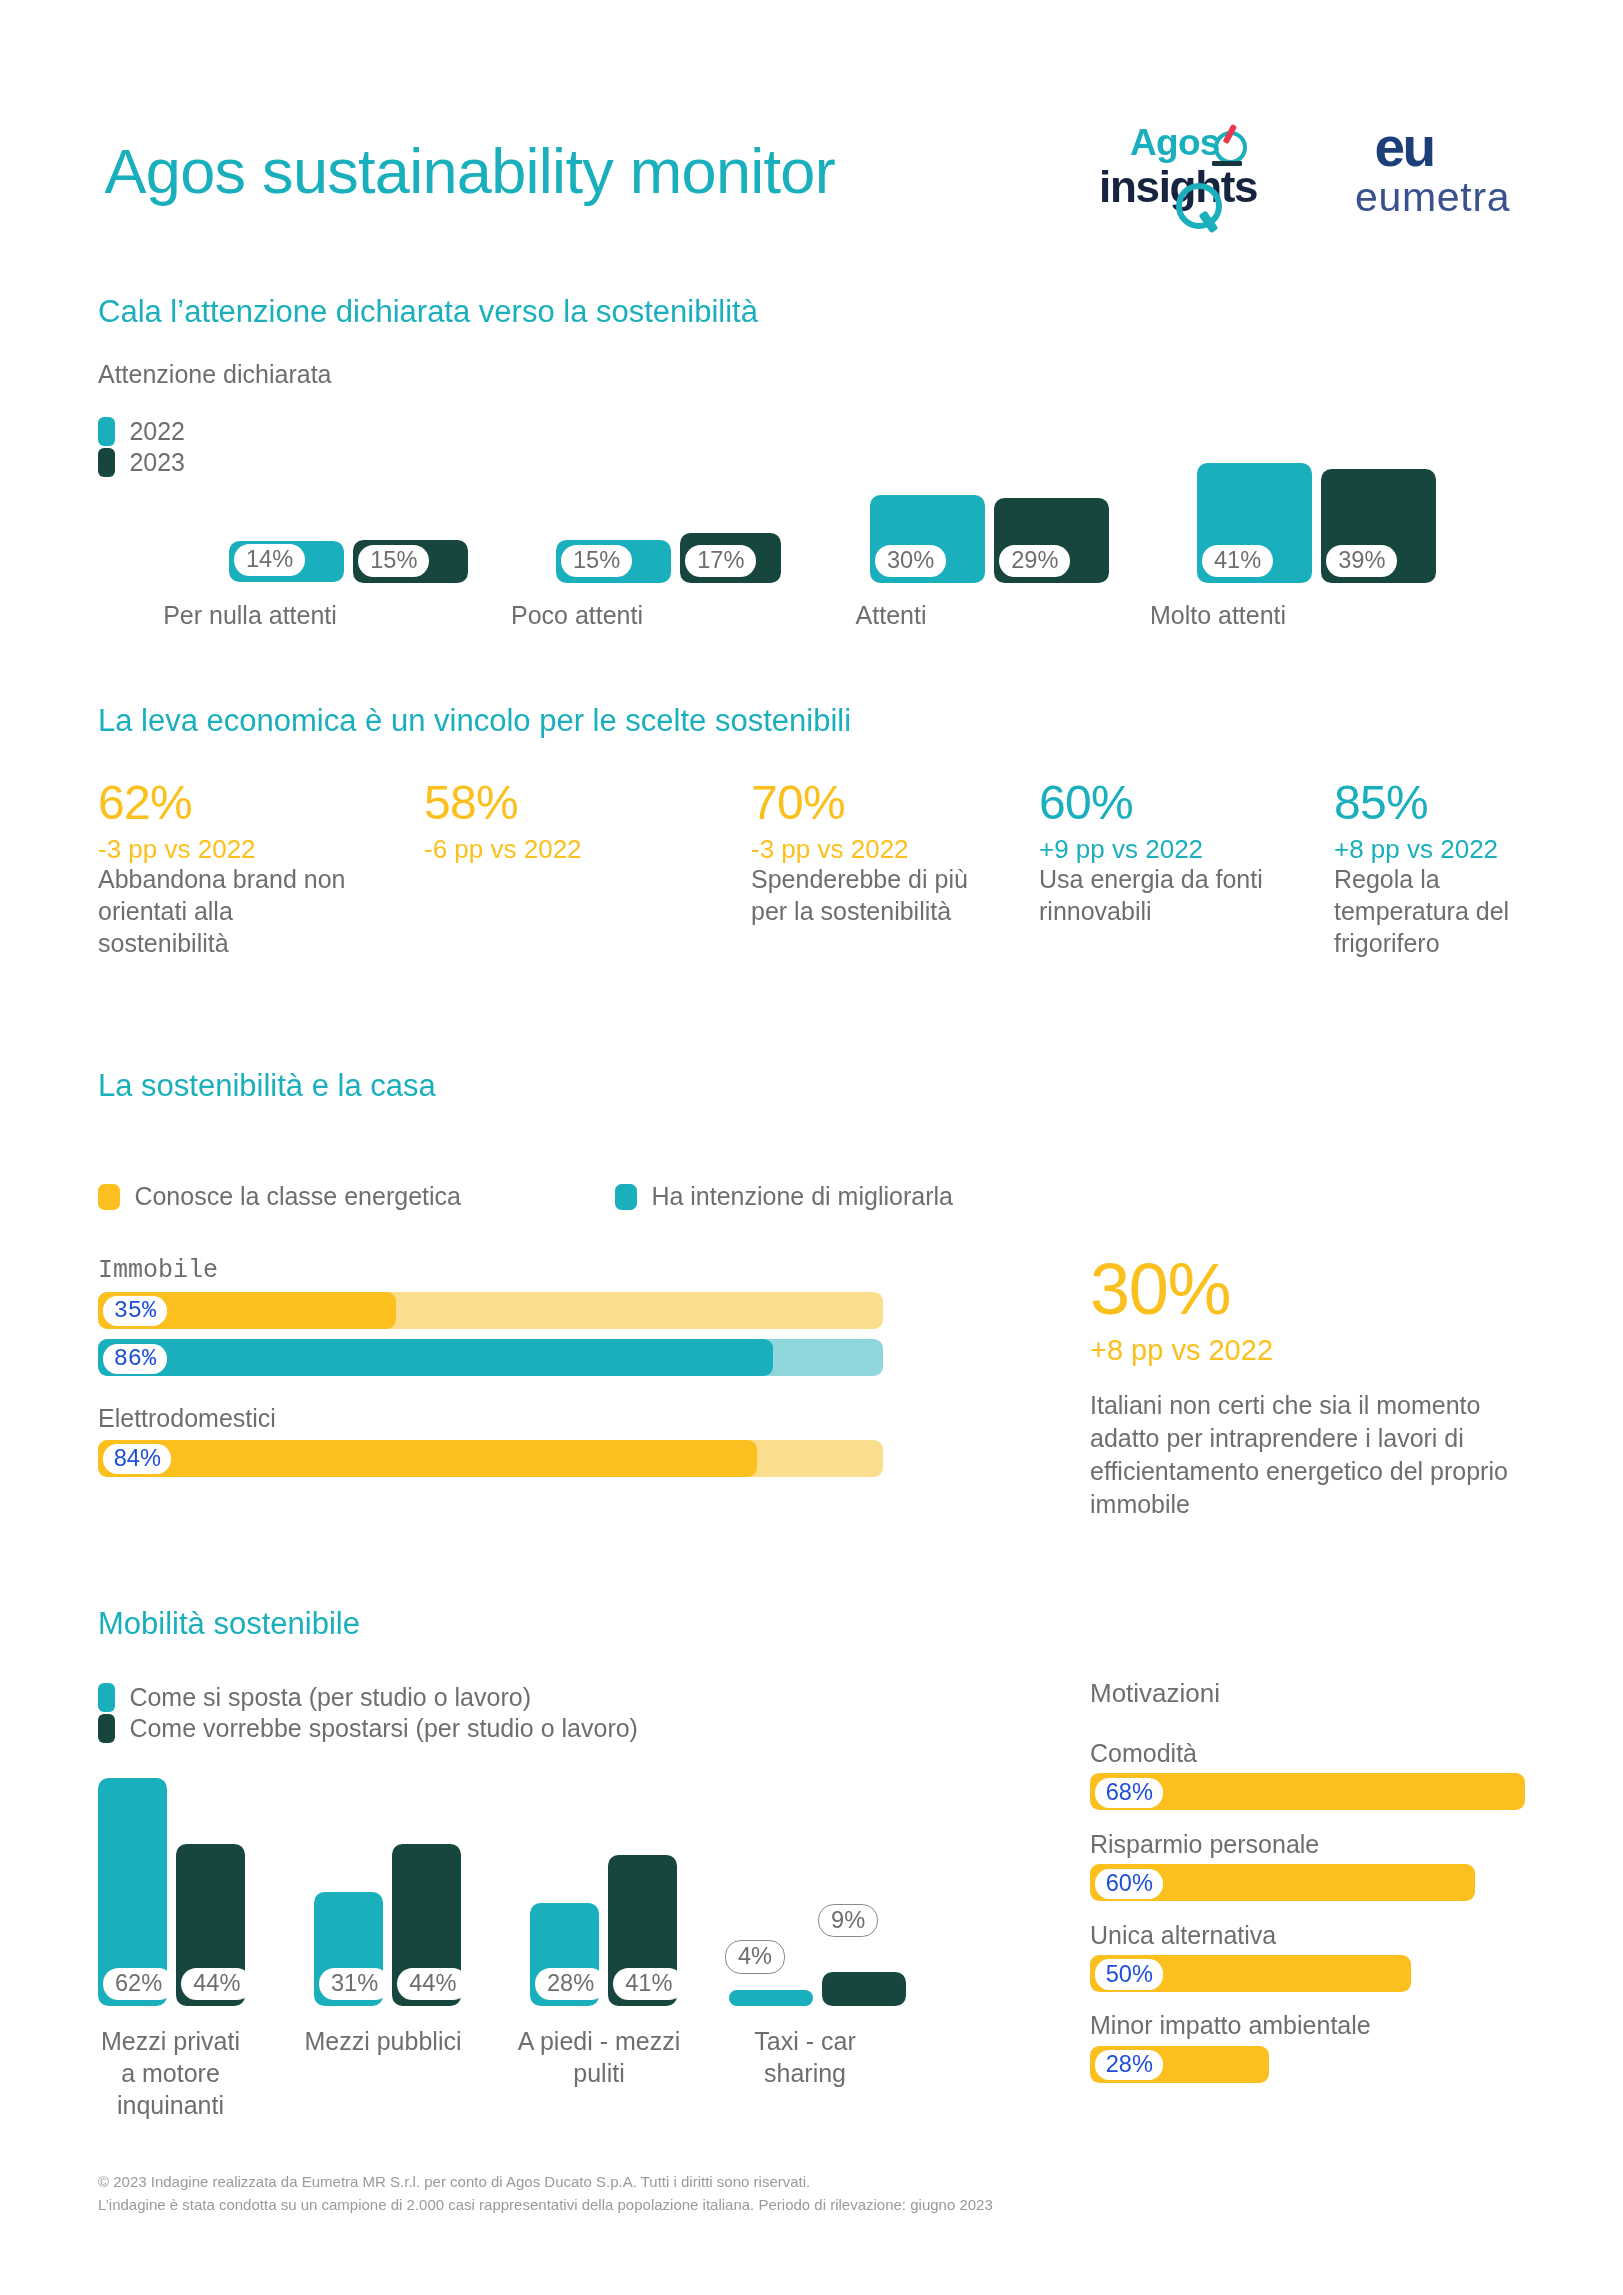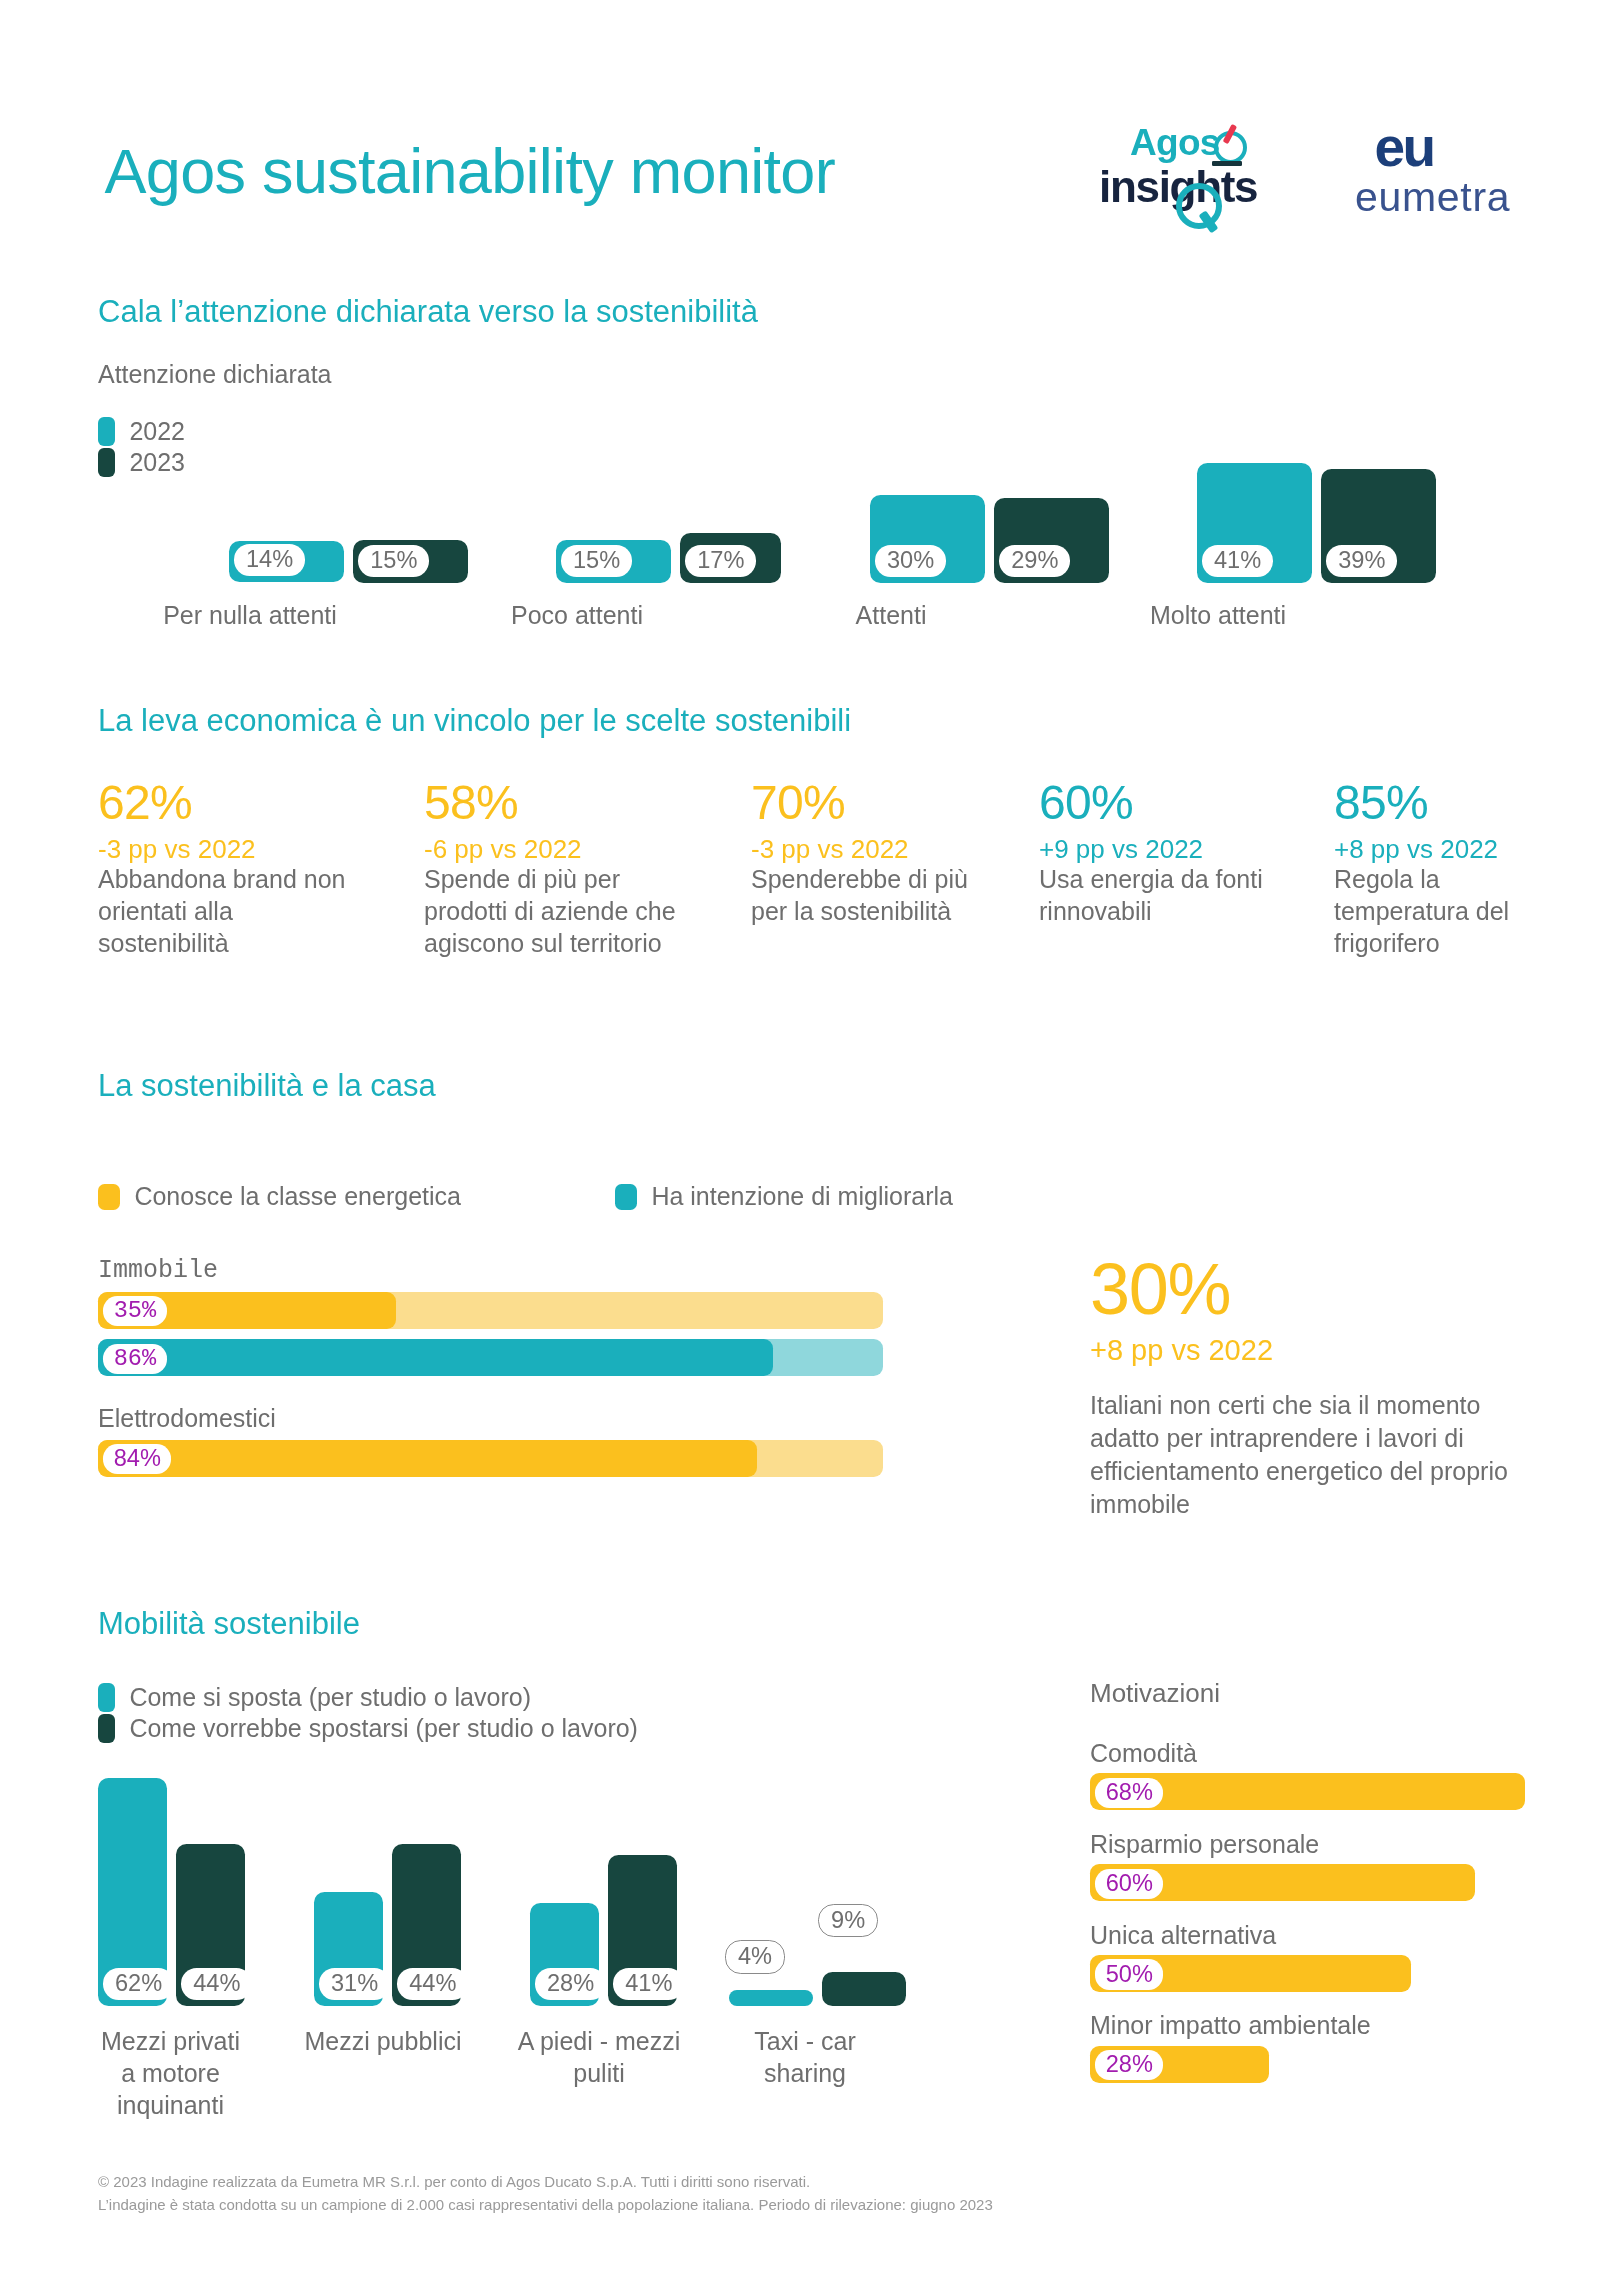--- a/index.html
+++ b/index.html
@@ -94,21 +94,21 @@
   .y{color:#FBC01E;}
   .t{color:#1AAFBC;}
 
   
   .hgroup{position:absolute;}
   .hlabel{font-size:25px;color:#6e6e6e;margin-bottom:6.5px;white-space:nowrap;}
   .htrack{position:relative;height:37px;border-radius:9.2px;margin-bottom:10.5px;}
   .hfill{position:absolute;left:0;top:0;height:100%;border-radius:9.2px;}
   .hpill{
     position:absolute;left:5.2px;top:4.6px;background:#ffffff;border-radius:14.4px;
-    padding:3.3px 10.5px;font-size:23.6px;color:#a21caf;line-height:1;text-align:center;
+    padding:3.3px 10.5px;font-size:23.6px;color:#1d4ed8;line-height:1;text-align:center;
   }
 
   
   .motiv{position:absolute;}
   .motiv-title{font-size:26px;color:#6e6e6e;margin-bottom:30px;}
   .motiv-item{margin-bottom:19.6px;}
   .motiv-label{font-size:25px;color:#6e6e6e;margin-bottom:5.2px;white-space:nowrap;}
   .motiv-bar{position:relative;height:37px;border-radius:9.2px;background:#FBC01E;}
 
   
@@ -213,21 +213,20 @@
 
   <div class="stat" style="left:98px;top:779px;width:255px;">
     <div class="stat-num y">62%</div>
     <div class="stat-delta y">-3 pp vs 2022</div>
     <div class="stat-desc">Abbandona brand non orientati alla sostenibilità</div>
   </div>
 
   <div class="stat" style="left:424px;top:779px;width:262px;">
     <div class="stat-num y">58%</div>
     <div class="stat-delta y">-6 pp vs 2022</div>
-    <div class="stat-desc">Spende di più per prodotti di aziende che agiscono sul territorio</div>
   </div>
 
   <div class="stat" style="left:751px;top:779px;width:242px;">
     <div class="stat-num y">70%</div>
     <div class="stat-delta y">-3 pp vs 2022</div>
     <div class="stat-desc">Spenderebbe di più per la sostenibilità</div>
   </div>
 
   <div class="stat" style="left:1039px;top:779px;width:236px;">
     <div class="stat-num t">60%</div>

